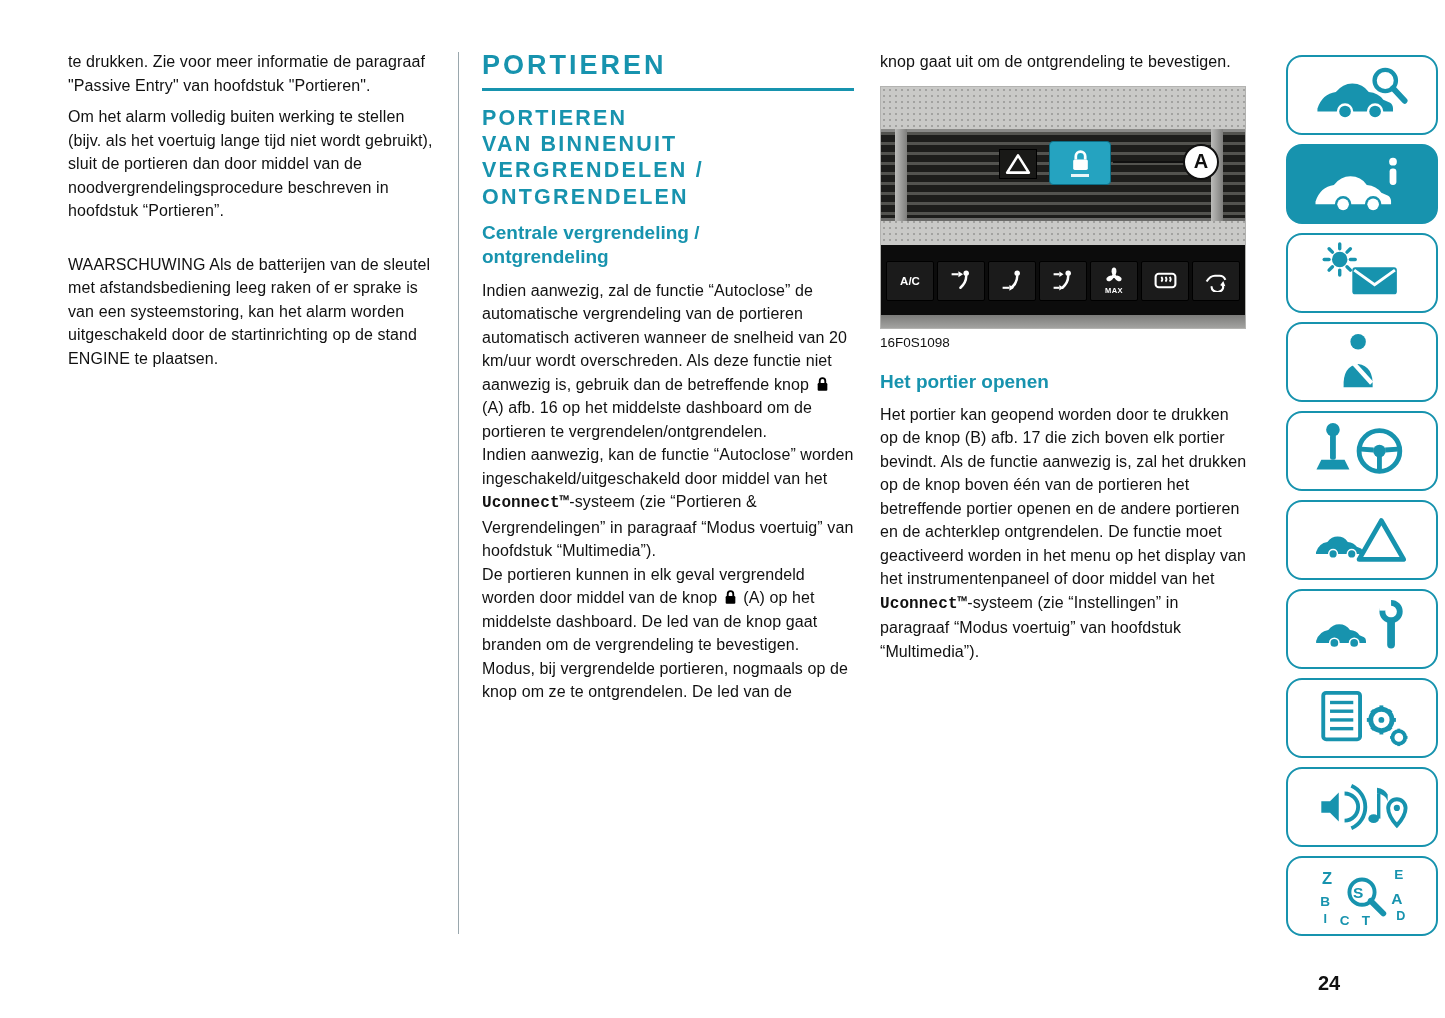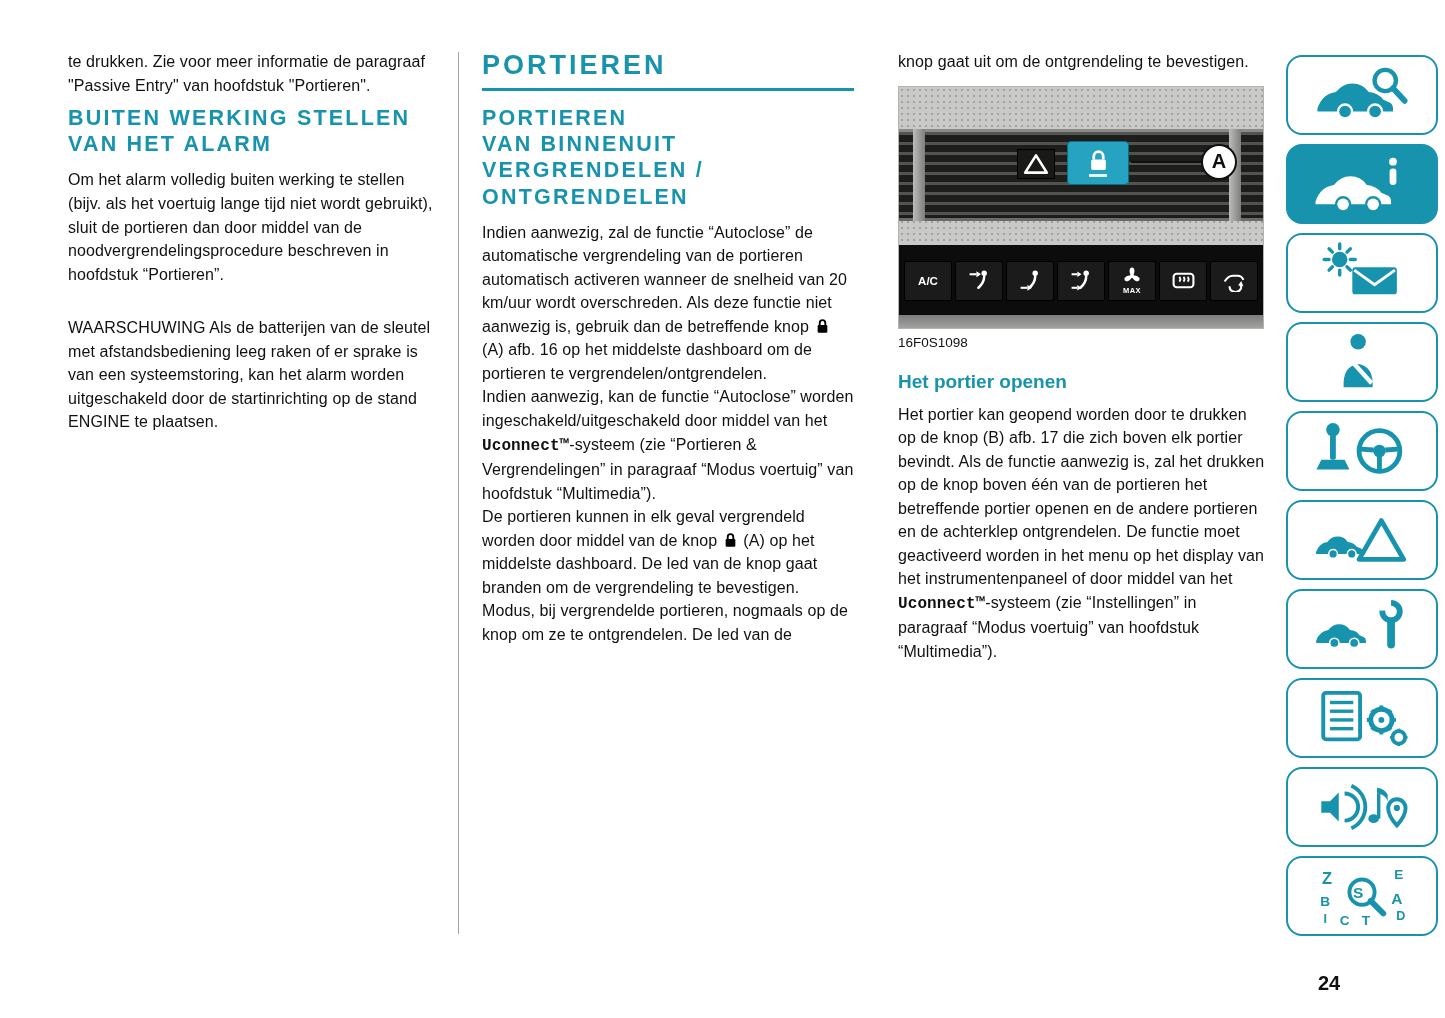--- a/index.html
+++ b/index.html
@@ -2,21 +2,21 @@
 <html><head>
 <meta charset="utf-8">
 <style>
   * { margin:0; padding:0; box-sizing:border-box; }
   html,body { width:1445px; height:1018px; background:#fff; font-family:"Liberation Sans", sans-serif; color:#111; }
   .page { position:absolute; inset:0; overflow:hidden; }
 
   .col { position:absolute; top:50px; }
   #col1 { left:68px;  width:366px; }
   #col2 { left:482px; width:372px; }
-  #col3 { left:898px; width:370px; }
+  #col3 { left:880px; width:370px; }
 
   .vdivider { position:absolute; left:458px; top:52px; height:882px; width:1px; background:#9aa7ad; }
 
   .body { font-size:16px; line-height:1.47; letter-spacing:0.1px; }
   .body b { font-weight:bold;font-family:Liberation Mono, monospace; }
   .mb8  { margin-bottom:8px; }
   .mb12 { margin-bottom:12px; }
   .mb30 { margin-bottom:30px; }
   .mt30 { margin-top:30px; }
 
@@ -83,33 +83,34 @@
       <circle cx="32.5" cy="49" r="6"></circle>
       <circle cx="63.5" cy="49" r="6"></circle>
     </g>
   </defs>
 </svg>
 
 <div class="page">
 
   <div class="col" id="col1">
     <p class="body mb8">te drukken. Zie voor meer informatie de paragraaf "Passive Entry" van hoofdstuk "Portieren".</p>
-    <h2 class="h-med">BUITEN WERKING STELLEN VAN HET ALARM</h2>
     <p class="body mb30">Om het alarm volledig buiten werking te stellen (bijv. als het voertuig lange tijd niet wordt gebruikt), sluit de portieren dan door middel van de noodvergrendelingsprocedure beschreven in hoofdstuk “Portieren”.</p>
     <p class="body mt30">WAARSCHUWING Als de batterijen van de sleutel met afstandsbediening leeg raken of er sprake is van een systeemstoring, kan het alarm worden uitgeschakeld door de startinrichting op de stand ENGINE te plaatsen.</p>
   </div>
 
   <div class="vdivider"></div>
 
   <div class="col" id="col2">
     <h1 class="h-large">PORTIEREN</h1>
     <h2 class="h-med pre">PORTIEREN
 VAN BINNENUIT
 VERGRENDELEN /
 ONTGRENDELEN</h2>
+    <h3 class="h-small pre">Centrale vergrendeling /
+ontgrendeling</h3>
     <p class="body">
       <span>Indien aanwezig, zal de functie “Autoclose” de automatische vergrendeling van de portieren automatisch activeren wanneer de snelheid van 20 km/uur wordt overschreden. Als deze functie niet aanwezig is, gebruik dan de betreffende knop </span><svg class="lock-inline" viewBox="0 0 14 17" width="13" height="16">
           <path d="M4 7.5 V5.2 a3 3 0 0 1 6 0 V7.5" fill="none" stroke="#000" stroke-width="2"></path>
           <rect x="1.8" y="7.5" width="10.4" height="8.3" rx="1.2" fill="#000"></rect>
         </svg><span> (A) afb. 16 op het middelste dashboard om de portieren te vergrendelen/ontgrendelen.</span>
     </p>
     <p class="body">
       <span>Indien aanwezig, kan de functie “Autoclose” worden ingeschakeld/uitgeschakeld door middel van het </span><b>Uconnect™</b><span>-systeem (zie “Portieren &amp; Vergrendelingen” in paragraaf “Modus voertuig” van hoofdstuk “Multimedia”).</span>
     </p>
     <p class="body">

